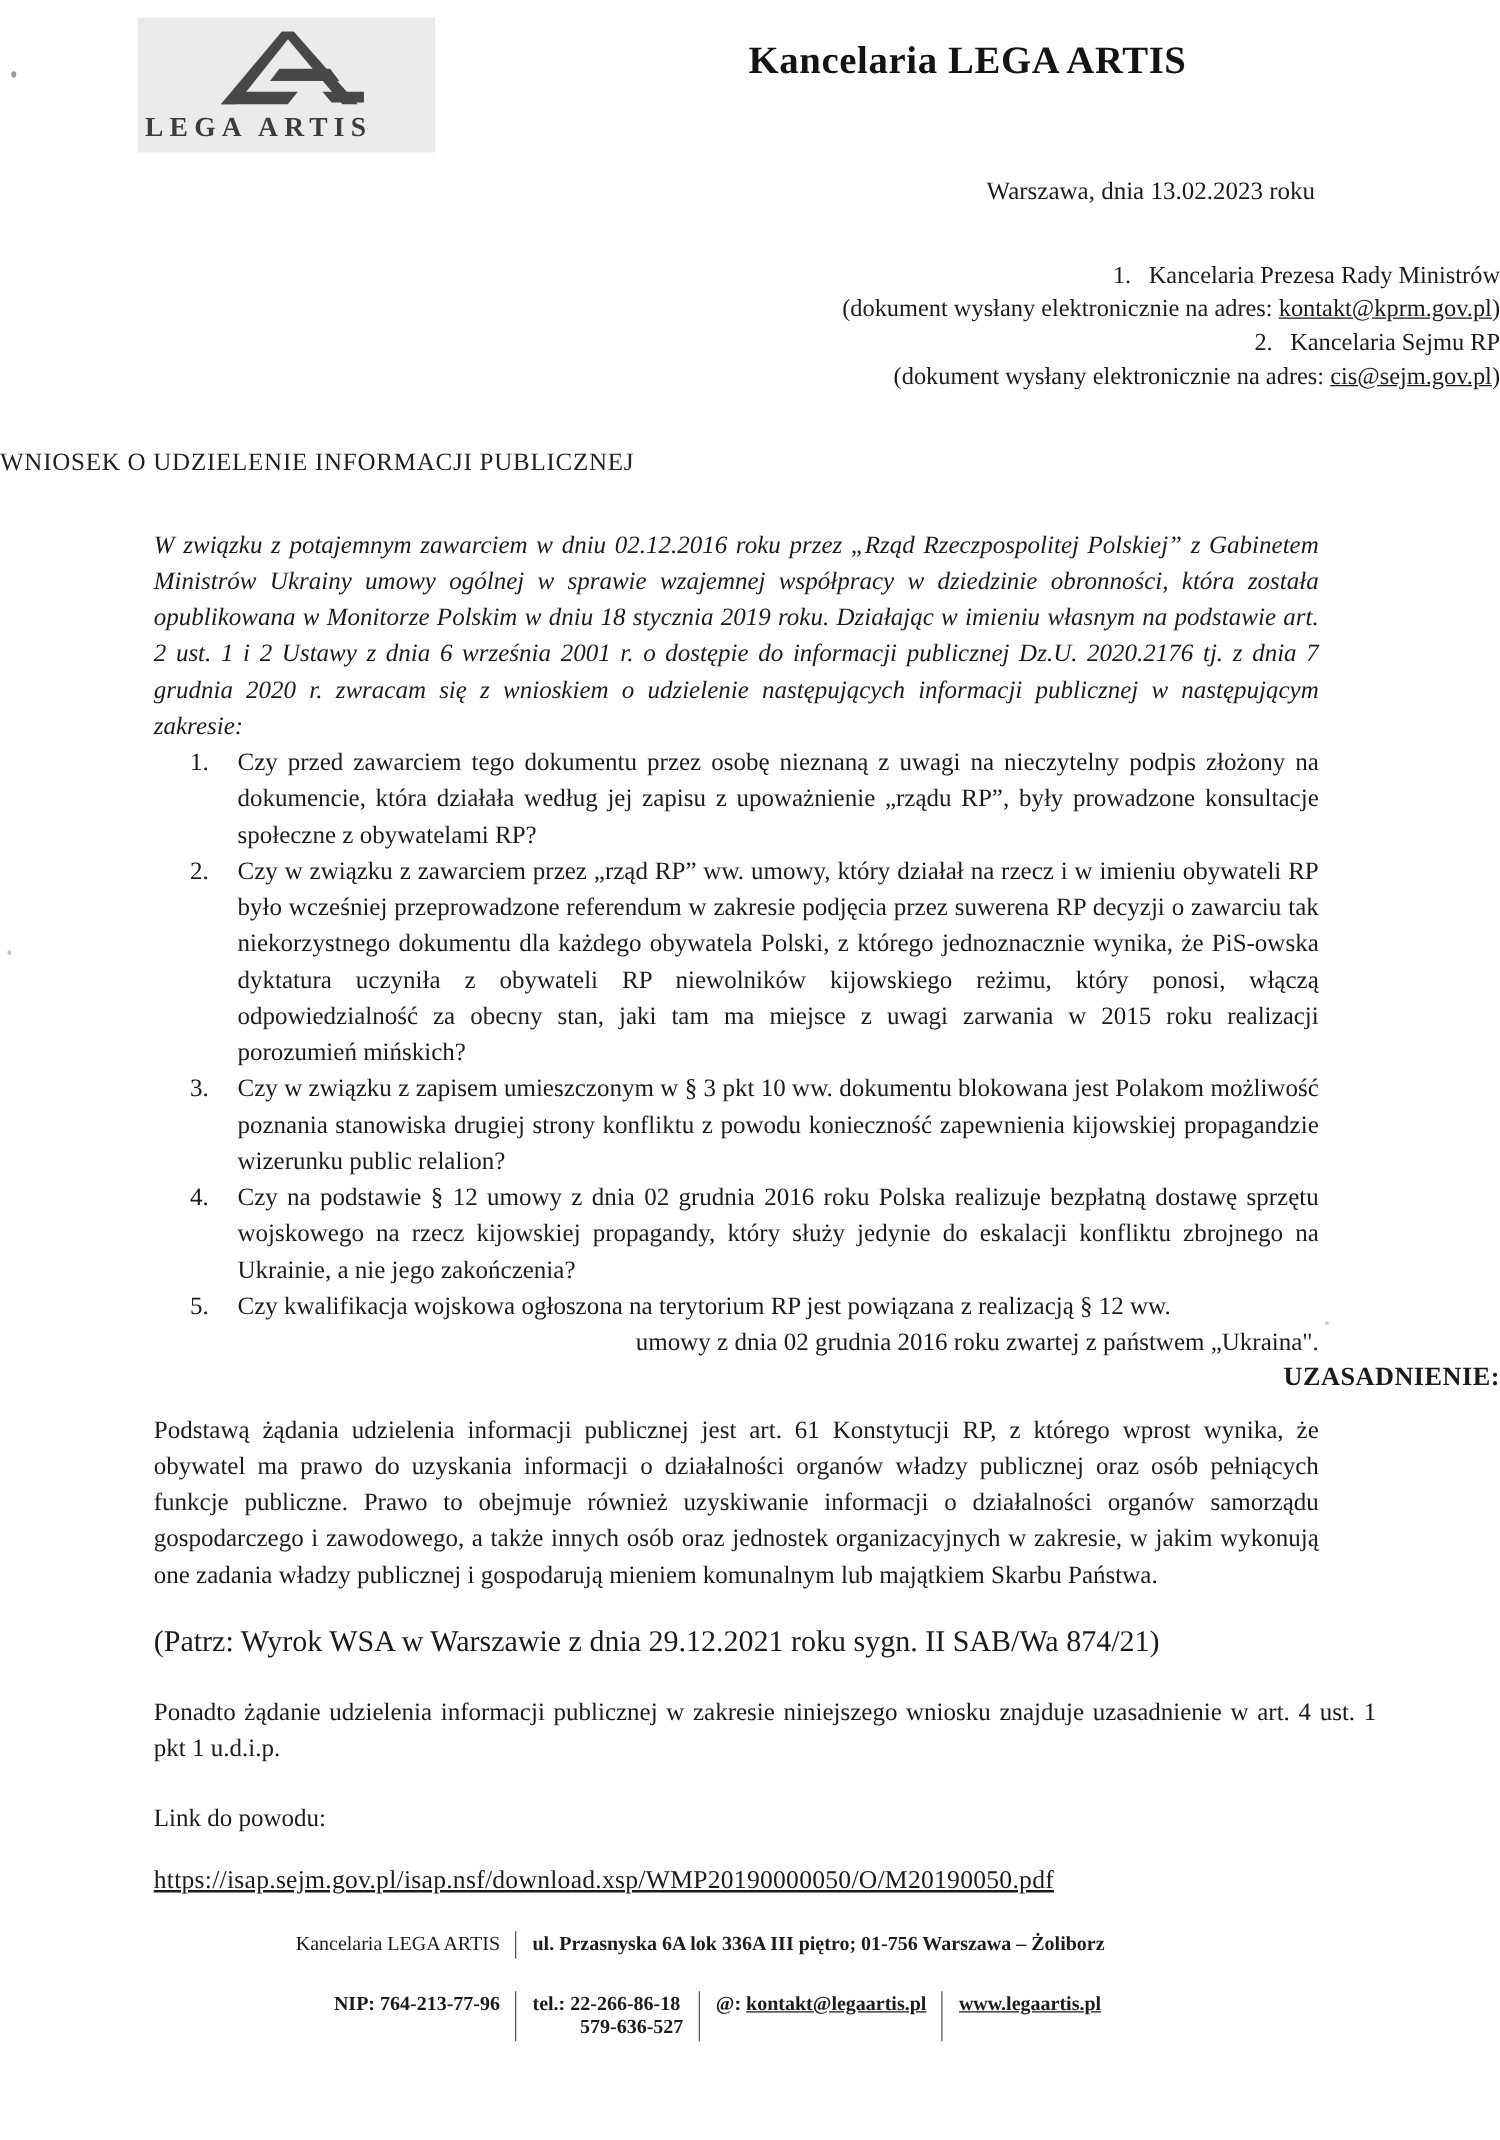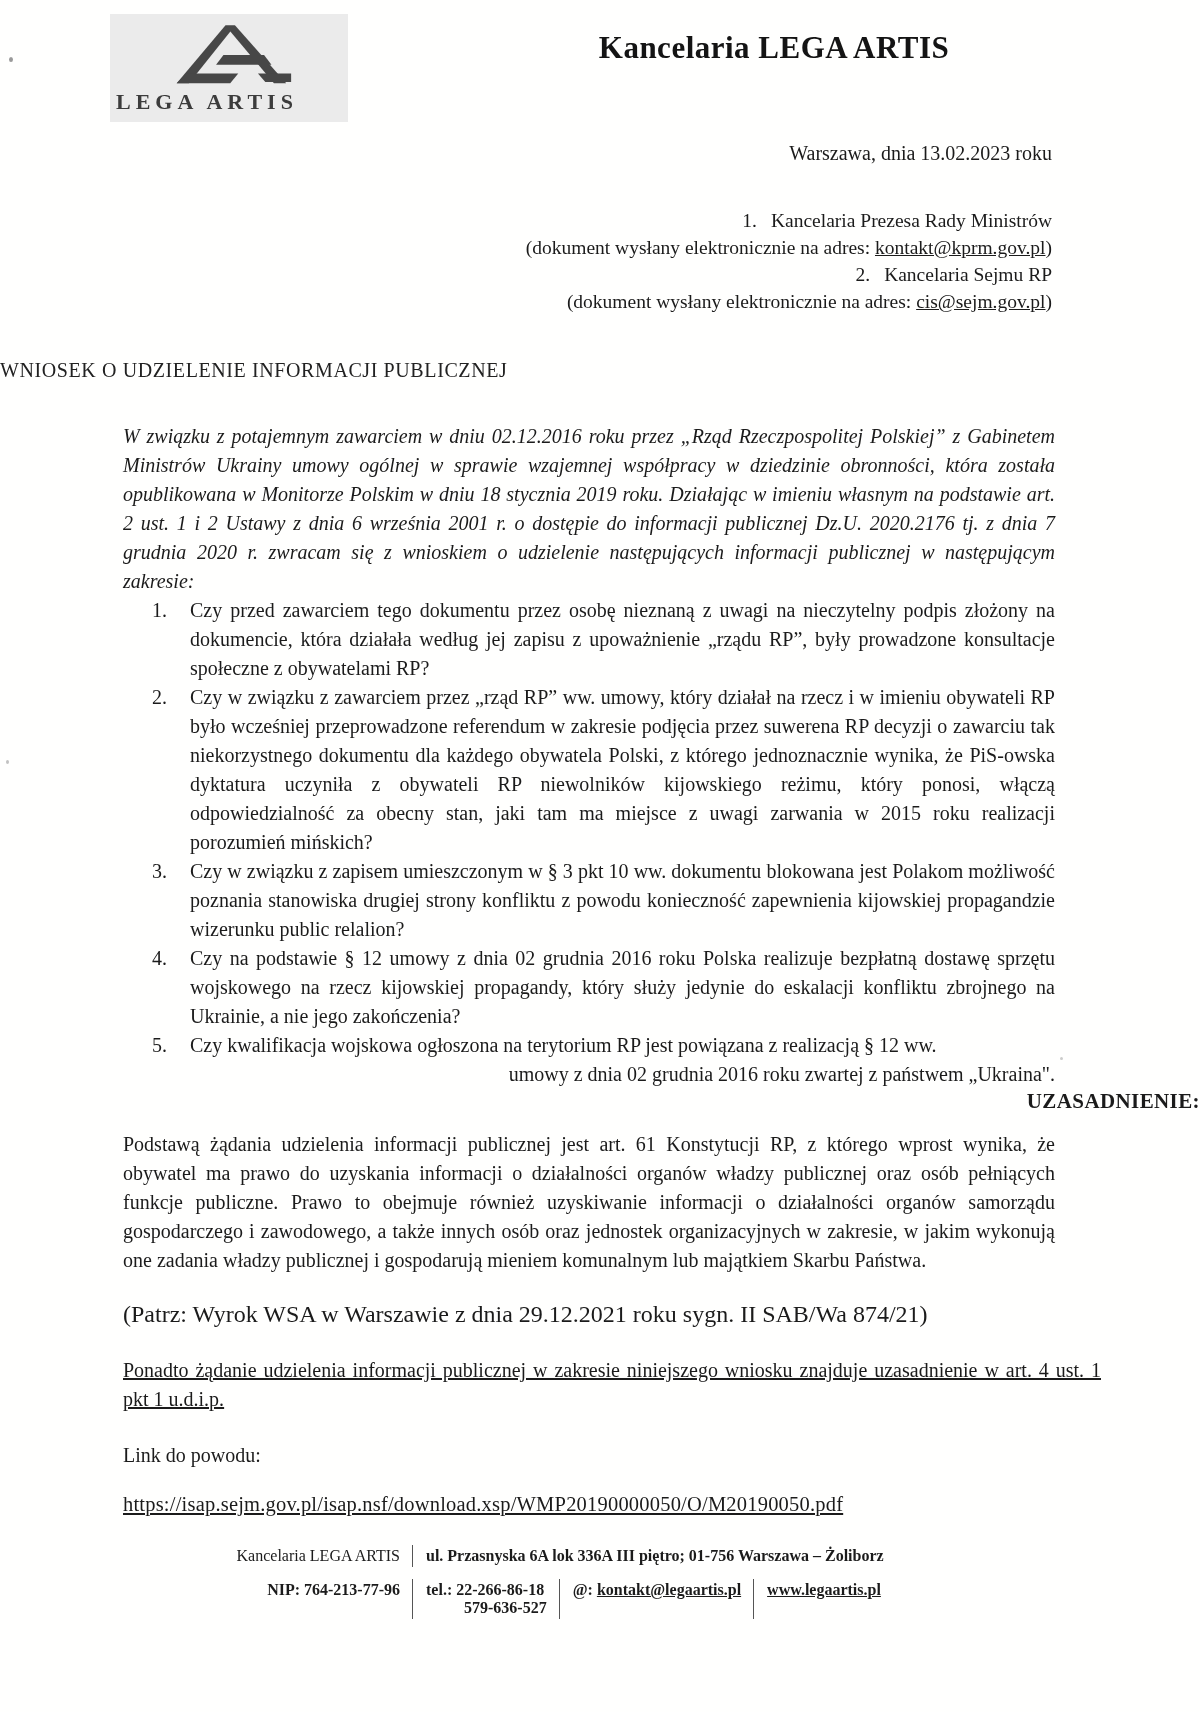--- a/index.html
+++ b/index.html
@@ -18,42 +18,42 @@
   .logo-wordmark {
     font-weight:bold; font-size:22px; letter-spacing:5px;
     color:#3c3c3c; margin-top:2px; white-space:nowrap;
   }
   .brand-title {
     flex:1; text-align:center; font-size:31px; font-weight:bold;
     margin-top:16px; letter-spacing:0.5px; color:#141414;
   }
   
   .date-line { margin-top:20px; padding-right:148px; text-align:right; font-size:20px; }
-  .recipients { margin-top:42px; padding-right:148px; text-align:right; font-size:19.5px; line-height:27px; }
+  .recipients { margin-top:42px; text-align:right; font-size:19.5px; line-height:27px; }
   .recipient-head .num { display:inline-block; margin-right:14px; }
   .recipients a, .link-style { color:#1b1b1b; text-decoration:underline; }
   
   .doc-title { margin-top:44px; font-size:20px; letter-spacing:0.6px; color:#222; }
   
   .body-text { margin:40px 145px 0 123px; font-size:20px; line-height:29px; text-align:justify;font-style:italic; }
   .questions { margin:0 145px 0 123px; font-size:20px; line-height:29px; }
   .q-item { display:flex; }
   .q-num { flex:none; width:38px; margin-left:29px; }
   .q-text { flex:1; text-align:justify; }
   .q-line2 { text-align:right; }
   .heading-center { text-align:right; font-size:21px; font-weight:bold; letter-spacing:0.4px; }
   .just-para { margin:14px 145px 0 123px; font-size:20px; line-height:29px; text-align:justify; }
   .case-ref { margin:26px 145px 0 123px; font-size:24px; }
-  .ponadto { margin:28px 99px 0 123px; font-size:20px; line-height:29px; text-align:justify;text-decoration:underline; }
+  .ponadto { margin:28px 99px 0 123px; font-size:20px; line-height:29px; text-align:justify; }
   .link-label { margin:30px 145px 0 123px; font-size:20px; }
   .url-line { margin:26px 145px 0 123px; font-size:20.5px; letter-spacing:0.2px; }
   
   .footer { position:absolute; left:0; right:0; top:1545px; font-size:16px; }
   .f-row { display:flex; align-items:stretch; margin-left:222px; }
-  .f-row + .f-row { margin-top:12px; }
+  .f-row + .f-row { margin-top:26px; }
   .f-cell { padding:2px 12px 2px 0; }
   .f-col1 { flex:none; width:178px; text-align:right; }
   .f-div { flex:none; border-left:1.5px solid #555; }
   .f-bold { font-weight:bold; }
   .f-pad { padding-left:13px; }
   .tel-line2 { margin-left:38px; }
   .f-underline { text-decoration:underline; color:#1b1b1b; }
   
   .speck { position:absolute; background:#9a9a9a; border-radius:50%; }
   .speck.s1 { left:9px; top:57px; width:4px; height:5px; }

